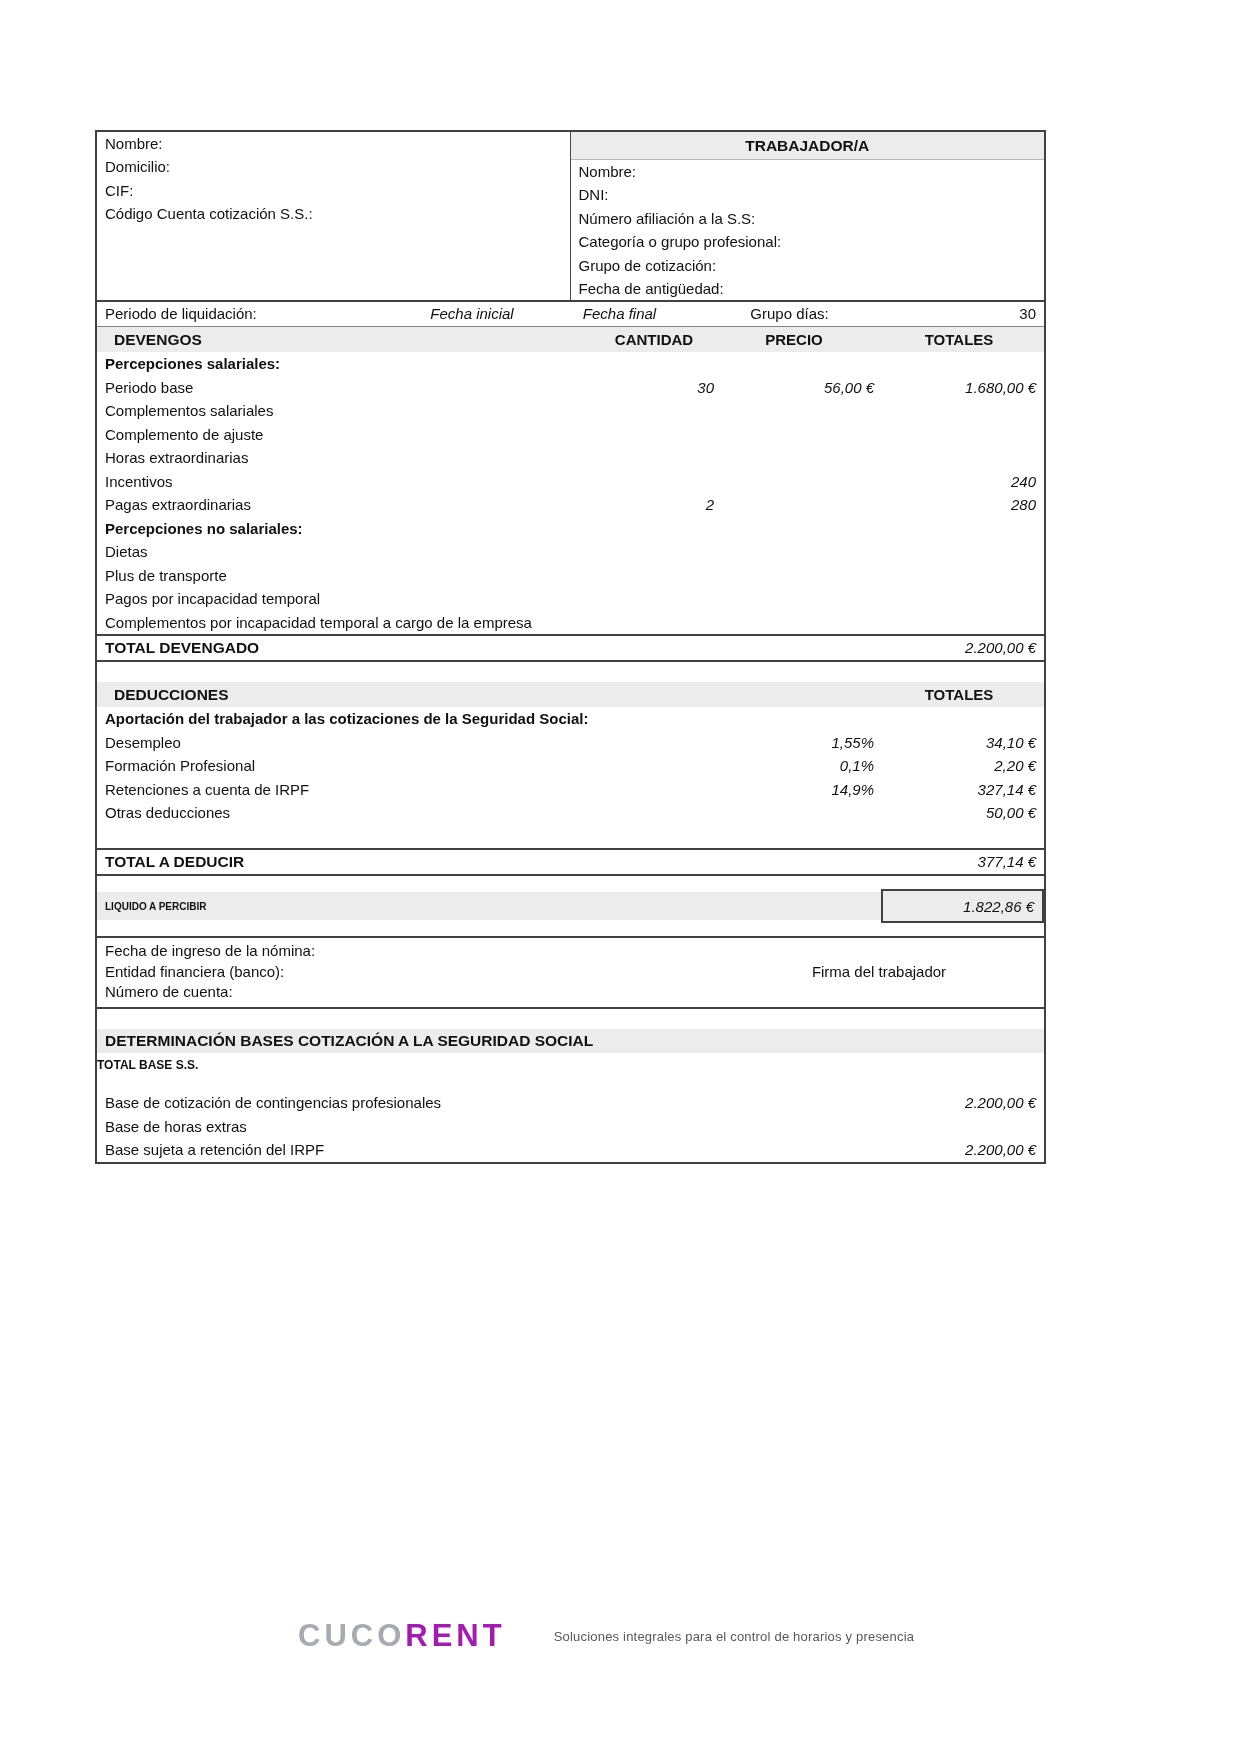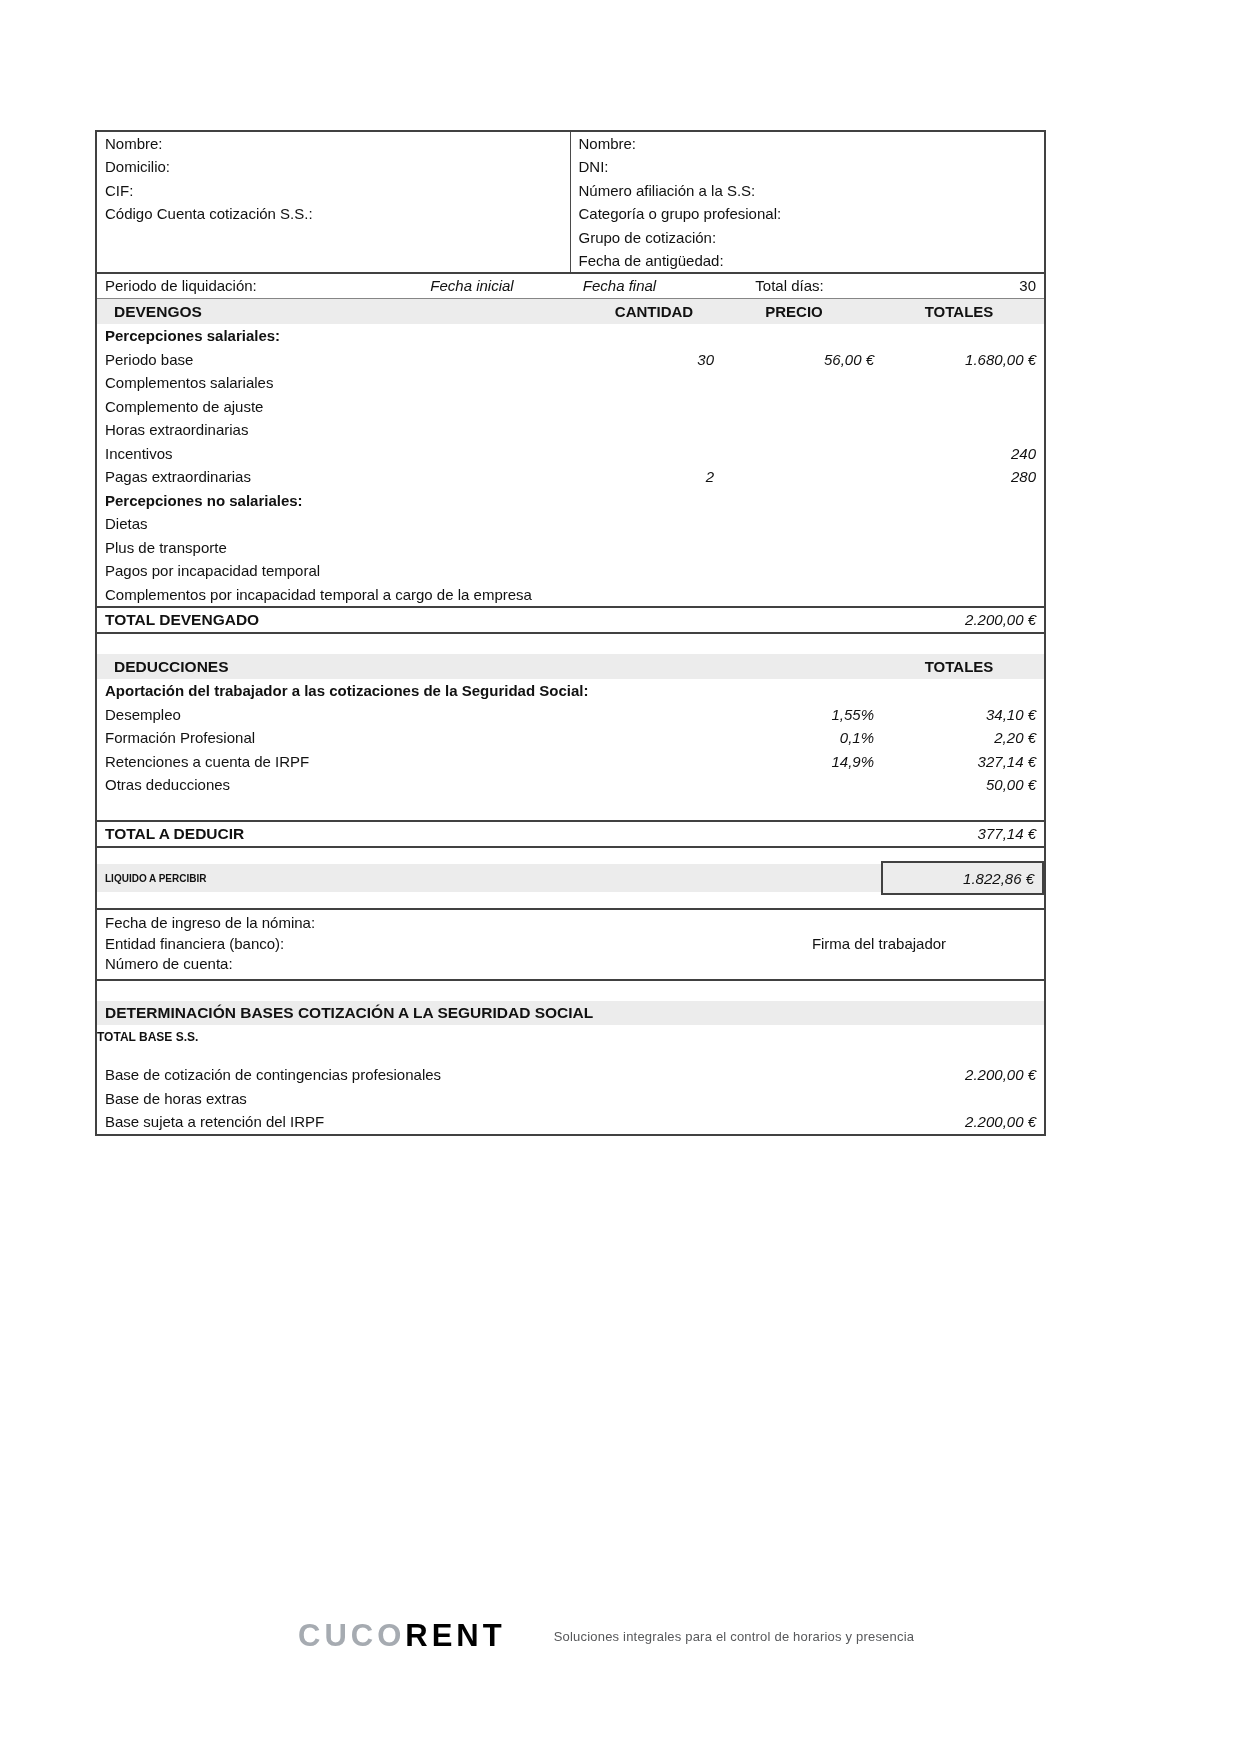--- a/index.html
+++ b/index.html
@@ -85,51 +85,52 @@
   .brow{line-height:24px;padding-left:0;font-weight:bold;font-size:12px;}
   .bases-row{display:grid;grid-template-columns:1fr 170px;line-height:23.5px;}
   .bases-row .b-val{text-align:right;padding-right:8px;font-style:italic;}
 
   
   .footer{
     position:absolute;left:298px;top:1616px;display:flex;align-items:center;gap:48px;
   }
   .logo{font-size:31px;font-weight:bold;letter-spacing:4px;line-height:40px;}
   .logo .cuco{color:#a6abb1;}
-  .logo .rent{color:#000000;text-align:right;}
+  .logo .rent{color:#a21caf;text-align:right;}
   .tagline{font-size:13px;color:#57585a;letter-spacing:0.2px;}
 </style>
 </head>
 <body>
 
 <div class="page">
   <div class="doc">
 
     <div class="hdr">
       <div class="hcol-left">
         <div class="frow">Nombre:</div>
         <div class="frow">Domicilio:</div>
         <div class="frow">CIF:</div>
         <div class="frow">Código Cuenta cotización S.S.:</div>
       </div>
       <div class="hcol-right">
+        <div class="band-title">TRABAJADOR/A</div>
         <div class="frow">Nombre:</div>
         <div class="frow">DNI:</div>
         <div class="frow">Número afiliación a la S.S:</div>
         <div class="frow">Categoría o grupo profesional:</div>
         <div class="frow">Grupo de cotización:</div>
         <div class="frow">Fecha de antigüedad:</div>
       </div>
     </div>
 
     <div class="periodo">
       <span class="pl">Periodo de liquidación:</span>
       <span class="pc italic">Fecha inicial</span>
       <span class="pc italic">Fecha final</span>
-      <span class="pc">Total días:</span>
+      <span class="pc">Grupo días:</span>
       <span class="pr">30</span>
     </div>
 
     <div class="cols4 thead devh">
       <span class="c-label">DEVENGOS</span>
       <span class="c-h">CANTIDAD</span>
       <span class="c-h">PRECIO</span>
       <span class="c-h">TOTALES</span>
     </div>
 

